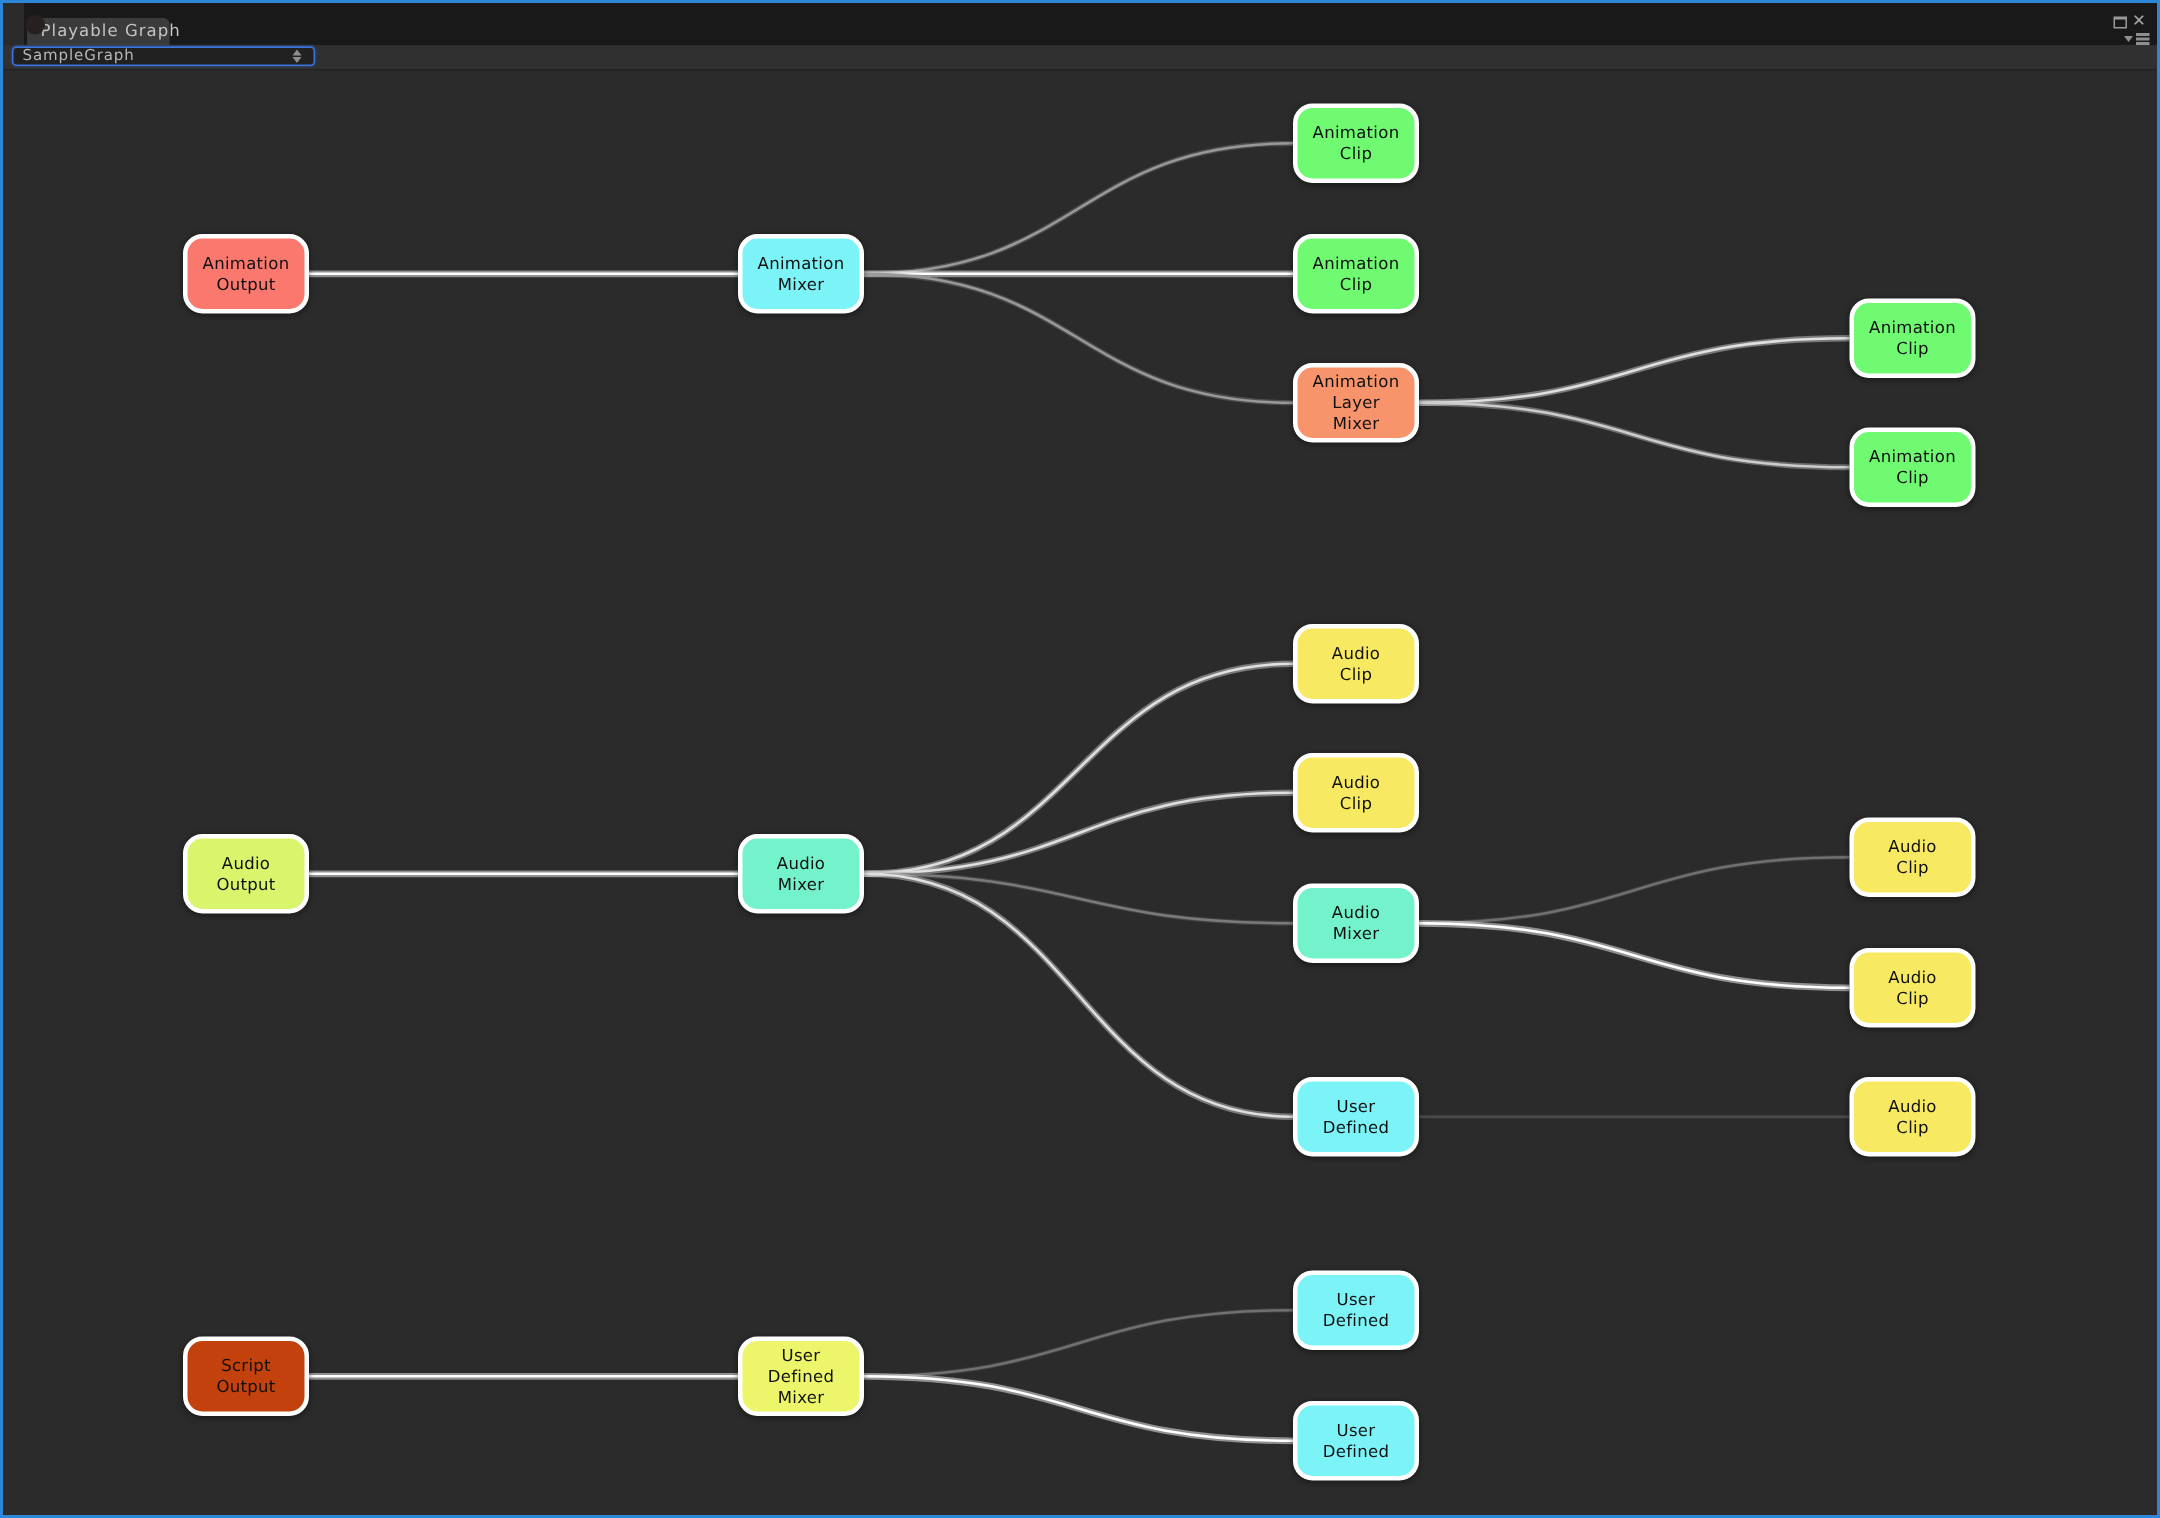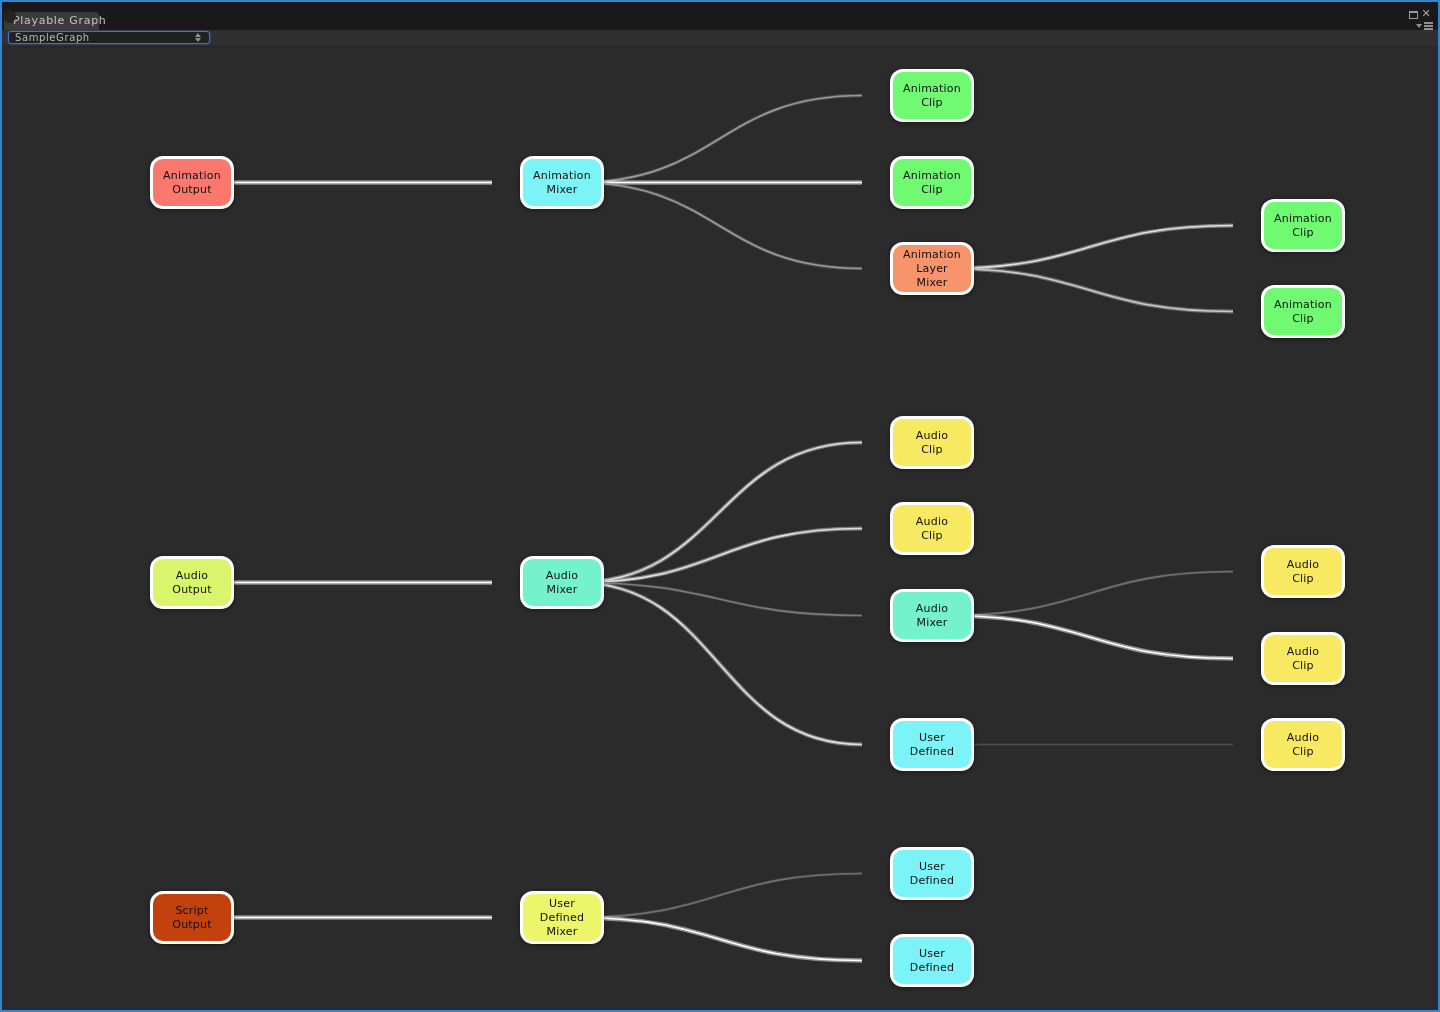--- a/index.html
+++ b/index.html
@@ -6,21 +6,21 @@
   body{
     width:1440px;height:1012px;position:relative;overflow:hidden;
     background:#2B2B2B;
     font-family:"DejaVu Sans","Liberation Sans",sans-serif;
   }
   .window-frame{
     position:absolute;inset:0;border:2px solid #2E86D8;box-sizing:border-box;
   }
   
   .tabstrip{
-    position:absolute;left:2px;top:2px;right:2px;height:28px;
+    position:absolute;left:16px;top:2px;right:2px;height:28px;
     background:#191919;z-index:20;
   }
   .tab{
     position:absolute;left:2px;top:10px;height:18px;width:95px;
     background:#3B3B3B;border-radius:4px 4px 0 0;
   }
   .tab-label{
     display:block;padding-left:9px;font-size:11px;line-height:18px;
     color:#C3C3C3;letter-spacing:0.7px;white-space:nowrap;
   }
@@ -69,21 +69,20 @@
   .canvas{position:absolute;inset:0;z-index:1;}
   svg.edges{position:absolute;left:0;top:0;width:1440px;height:1012px;}
   .node{
     position:absolute;width:84px;height:53px;box-sizing:border-box;
     border:3px solid #FFFFFF;border-radius:13px;
     display:flex;align-items:center;justify-content:center;
     font-size:11px;line-height:14px;letter-spacing:0.2px;color:#101010;
     text-align:center;white-space:pre-line;
     box-shadow:0 1px 4px rgba(0,0,0,0.45);
     z-index:5;
-    margin-left:28px;
   }
 </style>
 </head>
 <body>
 
 <div class="canvas">
   <svg class="edges" id="edges" viewBox="0 0 1440 1012" xmlns="http://www.w3.org/2000/svg">
       <path d="M 206 182.5 C 349 182.5, 349 182.5, 492 182.5" fill="none" stroke="rgba(255,255,255,0.48)" stroke-width="4.50"></path>
       <path d="M 206 182.5 C 349 182.5, 349 182.5, 492 182.5" fill="none" stroke="rgb(255,255,255)" stroke-width="1.7"></path>
       <path d="M 576 182.5 C 719 182.5, 719 95.5, 862 95.5" fill="none" stroke="rgba(153,153,153,0.33)" stroke-width="3.50"></path>

